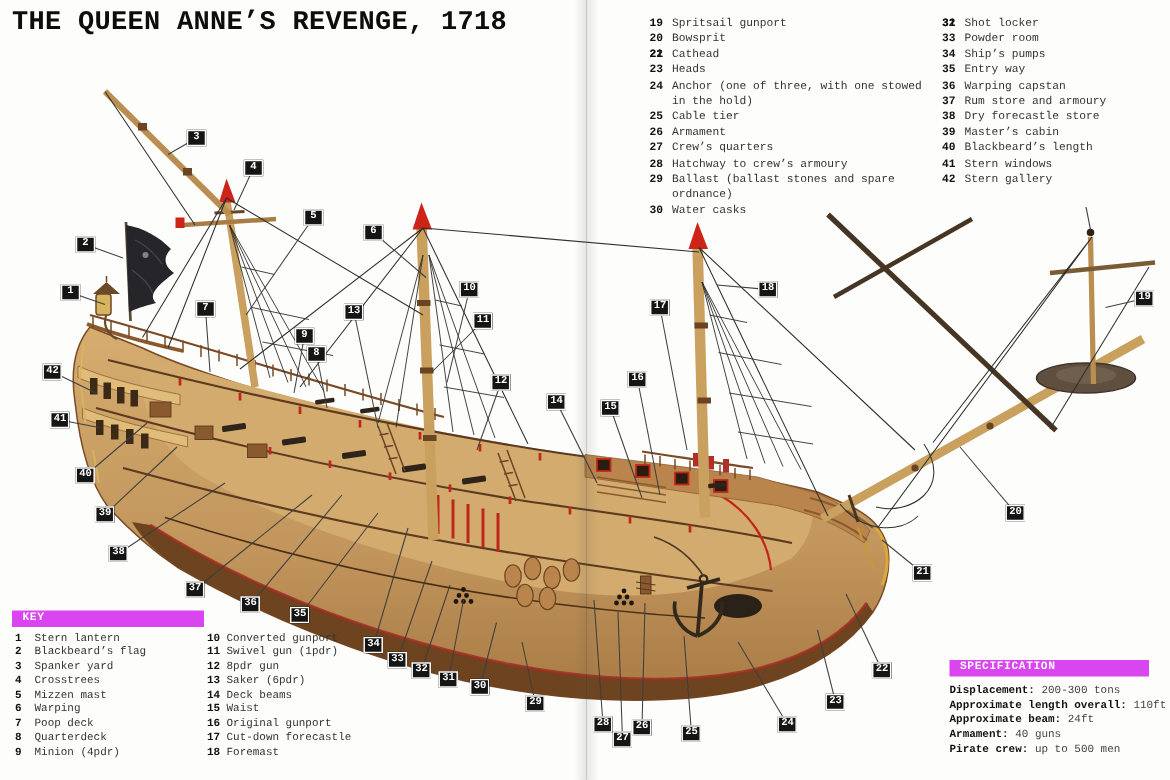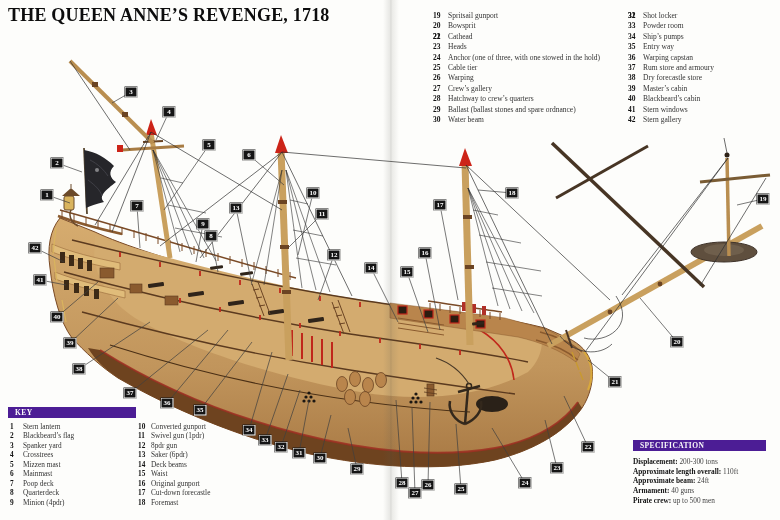--- a/index.html
+++ b/index.html
@@ -1,31 +1,31 @@
 <!DOCTYPE html>
 <html><head>
 <meta charset="utf-8">
 <style>
   html,body{margin:0;padding:0;background:#e8e8e4;}
   #page{position:relative;width:780px;height:520px;background:#fdfdfb;overflow:hidden;
-        font-family:Liberation Serif, serif;color:#2b2b2b;}
+        font-family:Liberation Mono, monospace;color:#2b2b2b;}
   
   #fold{position:absolute;left:383px;top:0;width:16px;height:520px;
         background:linear-gradient(90deg,rgba(0,0,0,0) 0%,rgba(90,90,80,.14) 46%,rgba(60,60,55,.28) 50%,rgba(90,90,80,.12) 54%,rgba(0,0,0,0) 100%);}
   
   #title{position:absolute;left:8px;top:6px;width:380px;
          font-weight:bold;font-size:18px;line-height:19px;letter-spacing:.2px;color:#0d0d0d;}
   
   .toplist{position:absolute;top:11px;font-size:7.5px;line-height:10.4px;color:#333;}
   #list-mid{left:433px;width:184px;}
   #list-right{left:628px;width:150px;}
   .li{position:relative;padding-left:15px;}
   .li .n{position:absolute;left:0;top:0;font-weight:bold;color:#111;}
   
-  .barhdr{position:absolute;background:#4c1d95;color:#fafafa;font-weight:bold;
+  .barhdr{position:absolute;background:#d946ef;color:#fafafa;font-weight:bold;
           font-size:7.5px;line-height:9px;padding:1px 0 1px 7px;letter-spacing:.4px;}
   #key-bar{left:8px;top:407px;width:121px;}
   .keycol{position:absolute;top:422px;font-size:7.3px;line-height:9.45px;color:#333;width:125px;}
   #key-col1{left:10px;}
   #key-col2{left:138px;}
   .keycol .li{padding-left:13px;}
   
   #spec-bar{left:633px;top:440px;width:126px;}
   #spec-list{position:absolute;left:633px;top:457px;width:146px;font-size:7.3px;line-height:9.7px;}
   .sr .sl{font-weight:bold;color:#111;}
@@ -287,49 +287,49 @@
   </div>
 
   <div id="list-mid" class="toplist">
       <div class="li"><span class="n">19</span><span class="t">Spritsail gunport</span></div>
       <div class="li"><span class="n">20</span><span class="t">Bowsprit</span></div>
       <div class="li"><span class="n">21</span></div>
       <div class="li"><span class="n">22</span><span class="t">Cathead</span></div>
       <div class="li"><span class="n">23</span><span class="t">Heads</span></div>
       <div class="li"><span class="n">24</span><span class="t">Anchor (one of three, with one stowed in the hold)</span></div>
       <div class="li"><span class="n">25</span><span class="t">Cable tier</span></div>
-      <div class="li"><span class="n">26</span><span class="t">Warping</span></div>
-      <div class="li"><span class="n">27</span><span class="t">Crew’s gallery</span></div>
-      <div class="li"><span class="n">28</span><span class="t">Hatchway to crew’s quarters</span></div>
+      <div class="li"><span class="n">26</span><span class="t">Armament</span></div>
+      <div class="li"><span class="n">27</span><span class="t">Crew’s quarters</span></div>
+      <div class="li"><span class="n">28</span><span class="t">Hatchway to crew’s armoury</span></div>
       <div class="li"><span class="n">29</span><span class="t">Ballast (ballast stones and spare ordnance)</span></div>
-      <div class="li"><span class="n">30</span><span class="t">Water beam</span></div>
+      <div class="li"><span class="n">30</span><span class="t">Water casks</span></div>
     </div>
   <div id="list-right" class="toplist">
       <div class="li"><span class="n">31</span></div>
       <div class="li"><span class="n">32</span><span class="t">Shot locker</span></div>
       <div class="li"><span class="n">33</span><span class="t">Powder room</span></div>
       <div class="li"><span class="n">34</span><span class="t">Ship’s pumps</span></div>
       <div class="li"><span class="n">35</span><span class="t">Entry way</span></div>
       <div class="li"><span class="n">36</span><span class="t">Warping capstan</span></div>
       <div class="li"><span class="n">37</span><span class="t">Rum store and armoury</span></div>
       <div class="li"><span class="n">38</span><span class="t">Dry forecastle store</span></div>
       <div class="li"><span class="n">39</span><span class="t">Master’s cabin</span></div>
-      <div class="li"><span class="n">40</span><span class="t">Blackbeard’s cabin</span></div>
+      <div class="li"><span class="n">40</span><span class="t">Blackbeard’s length</span></div>
       <div class="li"><span class="n">41</span><span class="t">Stern windows</span></div>
       <div class="li"><span class="n">42</span><span class="t">Stern gallery</span></div>
     </div>
 
   <div id="key-bar" class="barhdr">KEY</div>
   <div id="key-col1" class="keycol">
       <div class="li"><span class="n">1</span><span class="t">Stern lantern</span></div>
       <div class="li"><span class="n">2</span><span class="t">Blackbeard’s flag</span></div>
       <div class="li"><span class="n">3</span><span class="t">Spanker yard</span></div>
       <div class="li"><span class="n">4</span><span class="t">Crosstrees</span></div>
       <div class="li"><span class="n">5</span><span class="t">Mizzen mast</span></div>
-      <div class="li"><span class="n">6</span><span class="t">Mainmast</span></div>
+      <div class="li"><span class="n">6</span><span class="t">Warping</span></div>
       <div class="li"><span class="n">7</span><span class="t">Poop deck</span></div>
       <div class="li"><span class="n">8</span><span class="t">Quarterdeck</span></div>
       <div class="li"><span class="n">9</span><span class="t">Minion (4pdr)</span></div>
     </div>
   <div id="key-col2" class="keycol">
       <div class="li"><span class="n">10</span><span class="t">Converted gunport</span></div>
       <div class="li"><span class="n">11</span><span class="t">Swivel gun (1pdr)</span></div>
       <div class="li"><span class="n">12</span><span class="t">8pdr gun</span></div>
       <div class="li"><span class="n">13</span><span class="t">Saker (6pdr)</span></div>
       <div class="li"><span class="n">14</span><span class="t">Deck beams</span></div>

